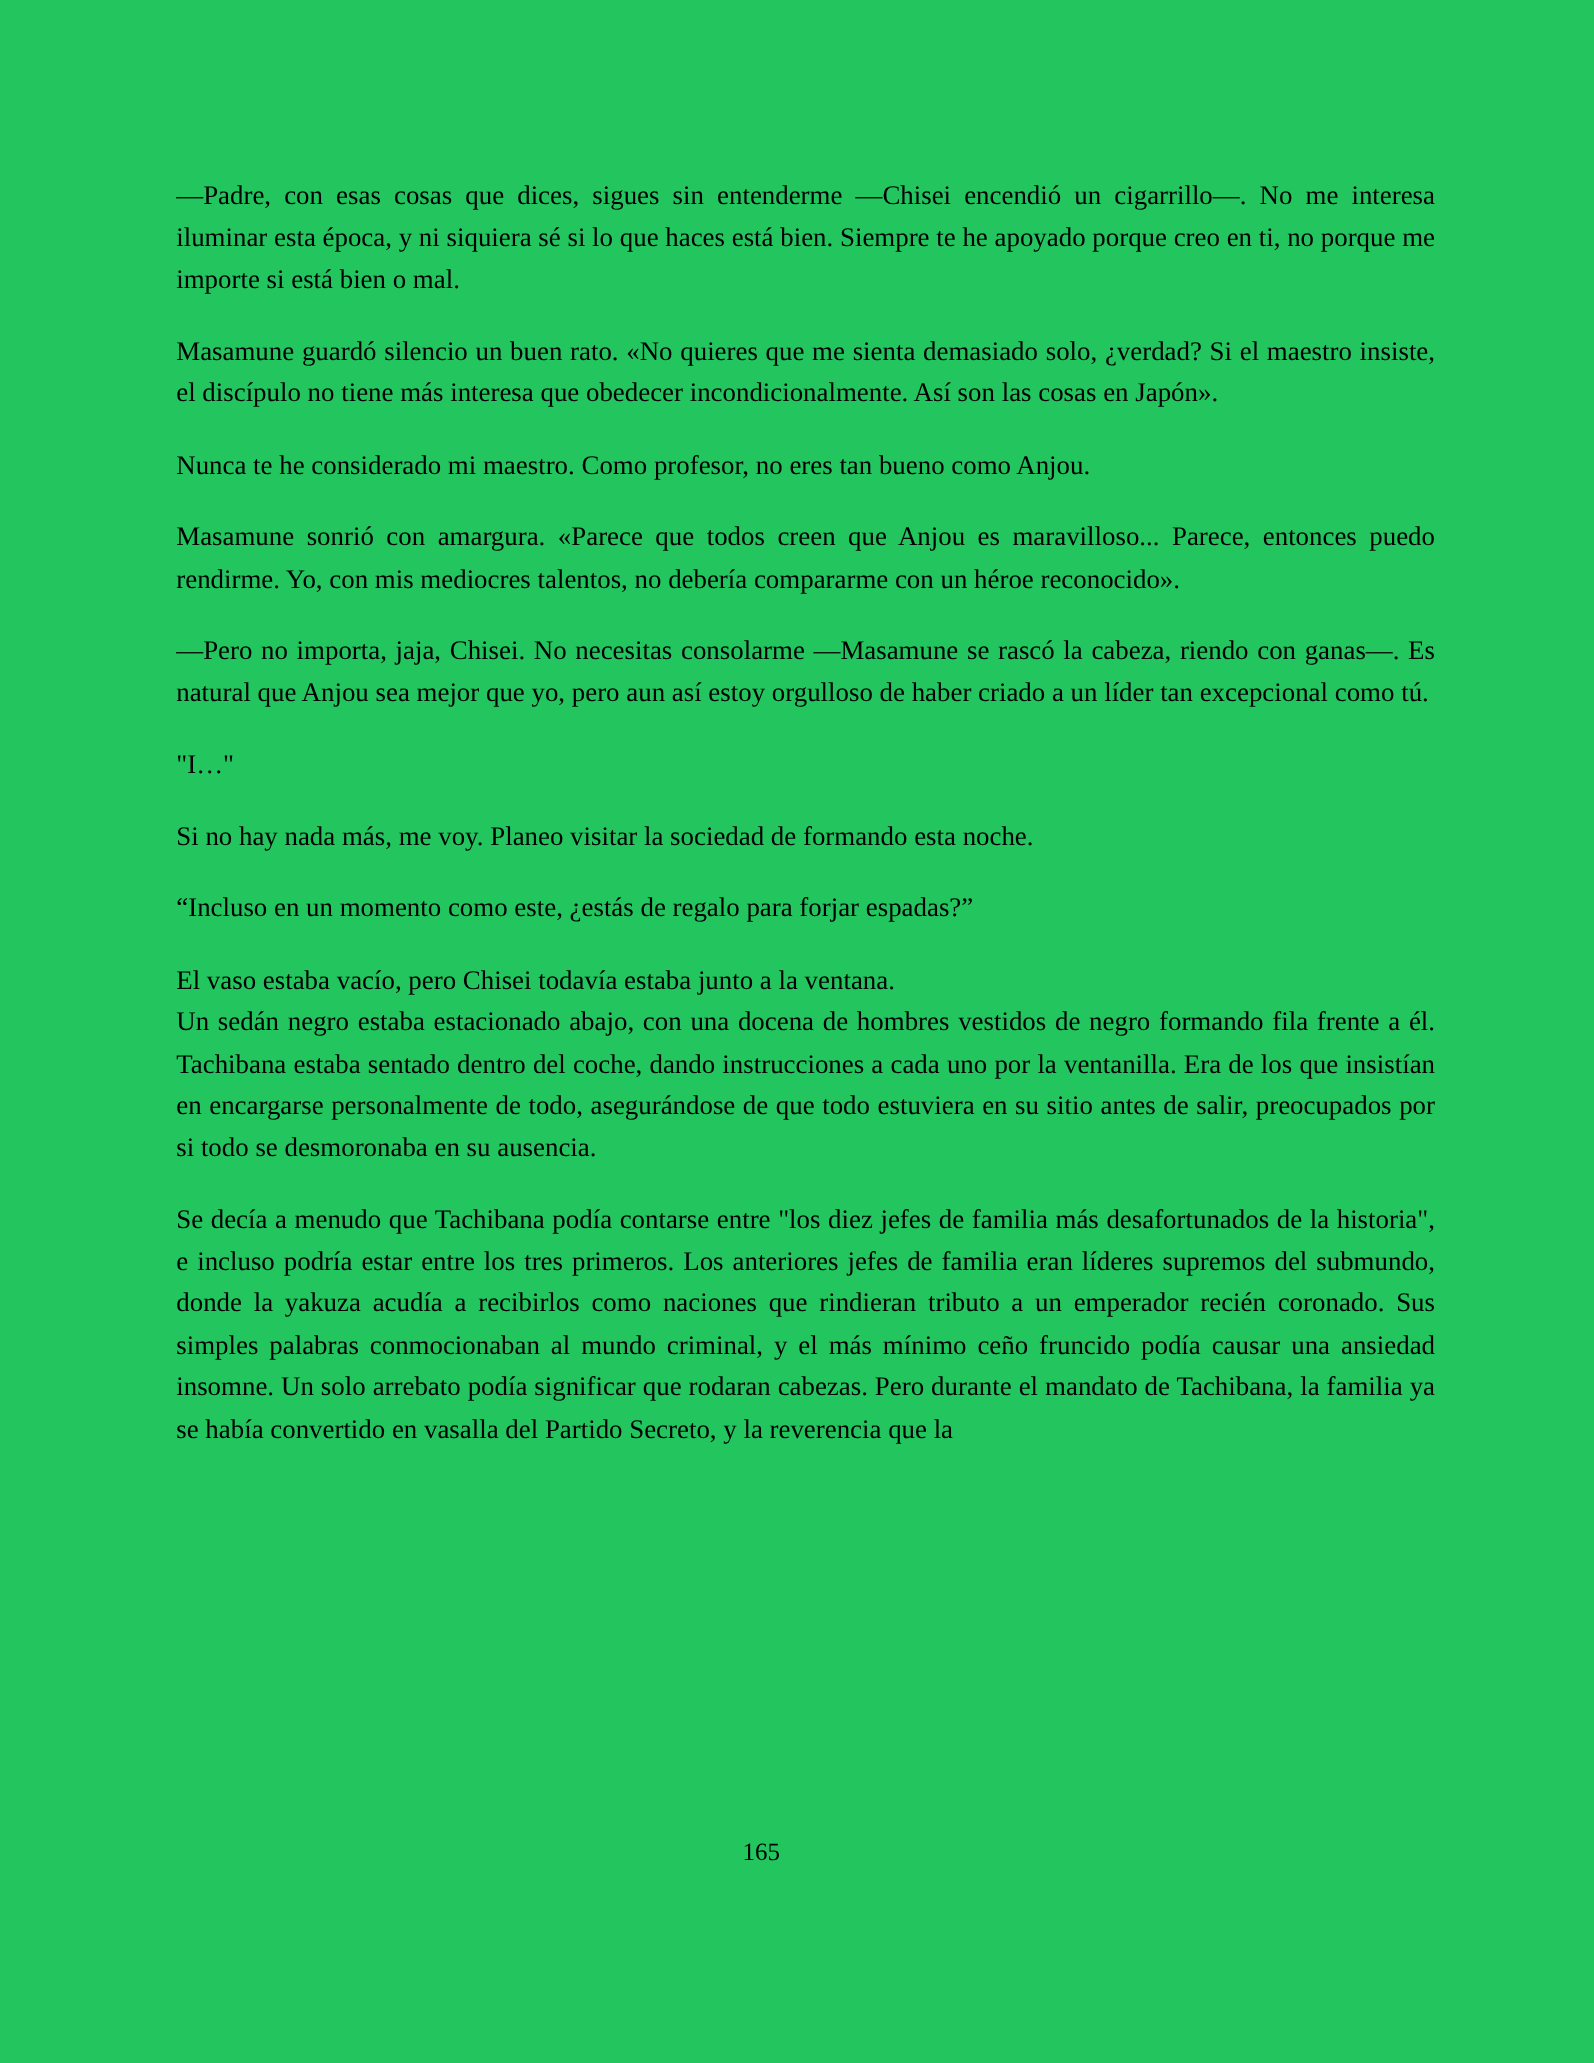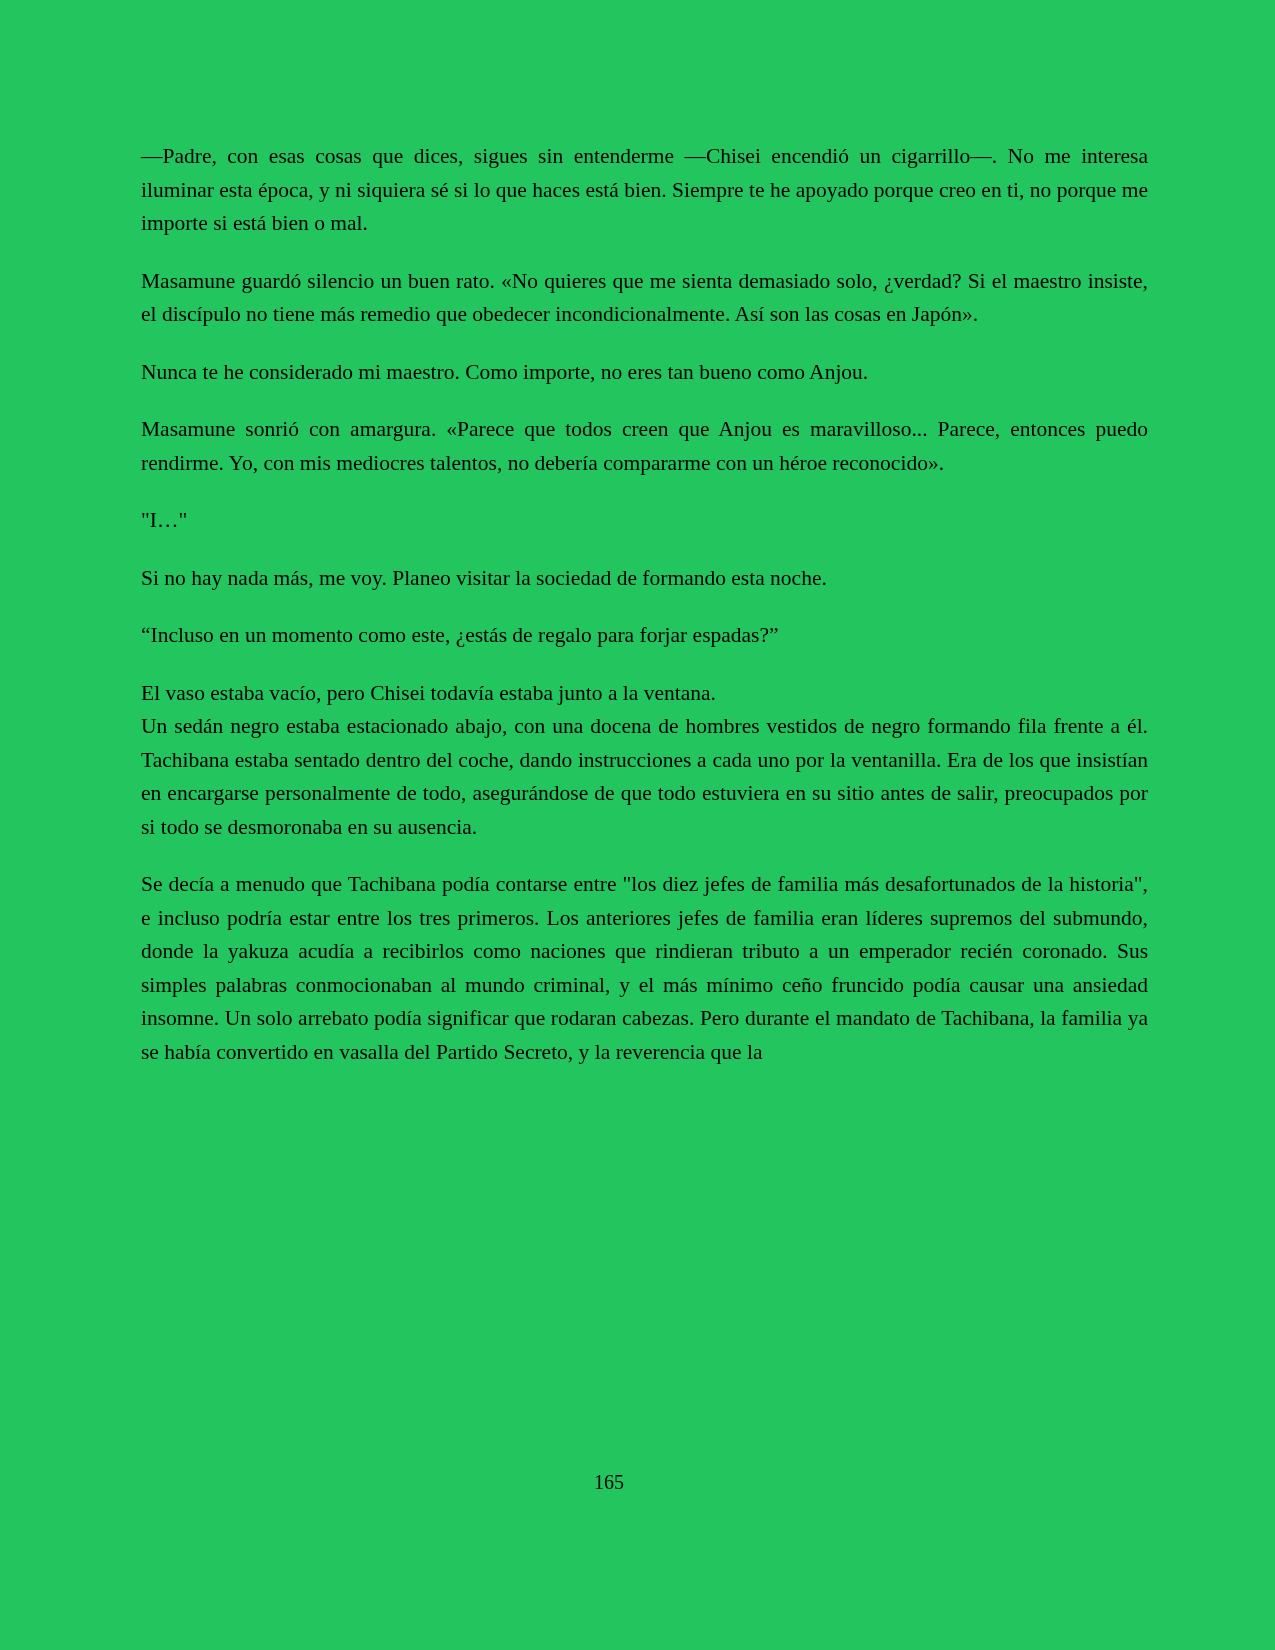--- a/index.html
+++ b/index.html
@@ -58,26 +58,27 @@
 </style>
 </head>
 <body>
 
 <div class="page">
 
   <div class="content">
 
     <p>—Padre, con esas cosas que dices, sigues sin entenderme —Chisei encendió un cigarrillo—. No me interesa iluminar esta época, y ni siquiera sé si lo que haces está bien. Siempre te he apoyado porque creo en ti, no porque me importe si está bien o mal.</p>
 
-    <p>Masamune guardó silencio un buen rato. «No quieres que me sienta demasiado solo, ¿verdad? Si el maestro insiste, el discípulo no tiene más remedio que obedecer incondicionalmente. Así son las cosas en Japón».</p>
+    <p>Masamune guardó silencio un buen rato. «No quieres que me sienta demasiado solo, ¿verdad? Si el maestro insiste, el discípulo no tiene más interesa que obedecer incondicionalmente. Así son las cosas en Japón».</p>
 
-    <p>Nunca te he considerado mi maestro. Como importe, no eres tan bueno como Anjou.</p>
+    <p>Nunca te he considerado mi maestro. Como profesor, no eres tan bueno como Anjou.</p>
 
     <p>Masamune sonrió con amargura. «Parece que todos creen que Anjou es maravilloso... Parece, entonces puedo rendirme. Yo, con mis mediocres talentos, no debería compararme con un héroe reconocido».</p>
 
+    <p>—Pero no importa, jaja, Chisei. No necesitas consolarme —Masamune se rascó la cabeza, riendo con ganas—. Es natural que Anjou sea mejor que yo, pero aun así estoy orgulloso de haber criado a un líder tan excepcional como tú.</p>
 
     <p>"I…"</p>
 
     <p>Si no hay nada más, me voy. Planeo visitar la sociedad de formando esta noche.</p>
 
     <p>“Incluso en un momento como este, ¿estás de regalo para forjar espadas?”</p>
 
 
     <p>
       <span class="hardbreak">El vaso estaba vacío, pero Chisei todavía estaba junto a la ventana.</span><span>Un sedán negro estaba estacionado abajo, con una docena de hombres vestidos de negro formando fila frente a él. Tachibana estaba sentado dentro del coche, dando instrucciones a cada uno por la ventanilla. Era de los que insistían en encargarse personalmente de todo, asegurándose de que todo estuviera en su sitio antes de salir, preocupados por si todo se desmoronaba en su ausencia.</span>

